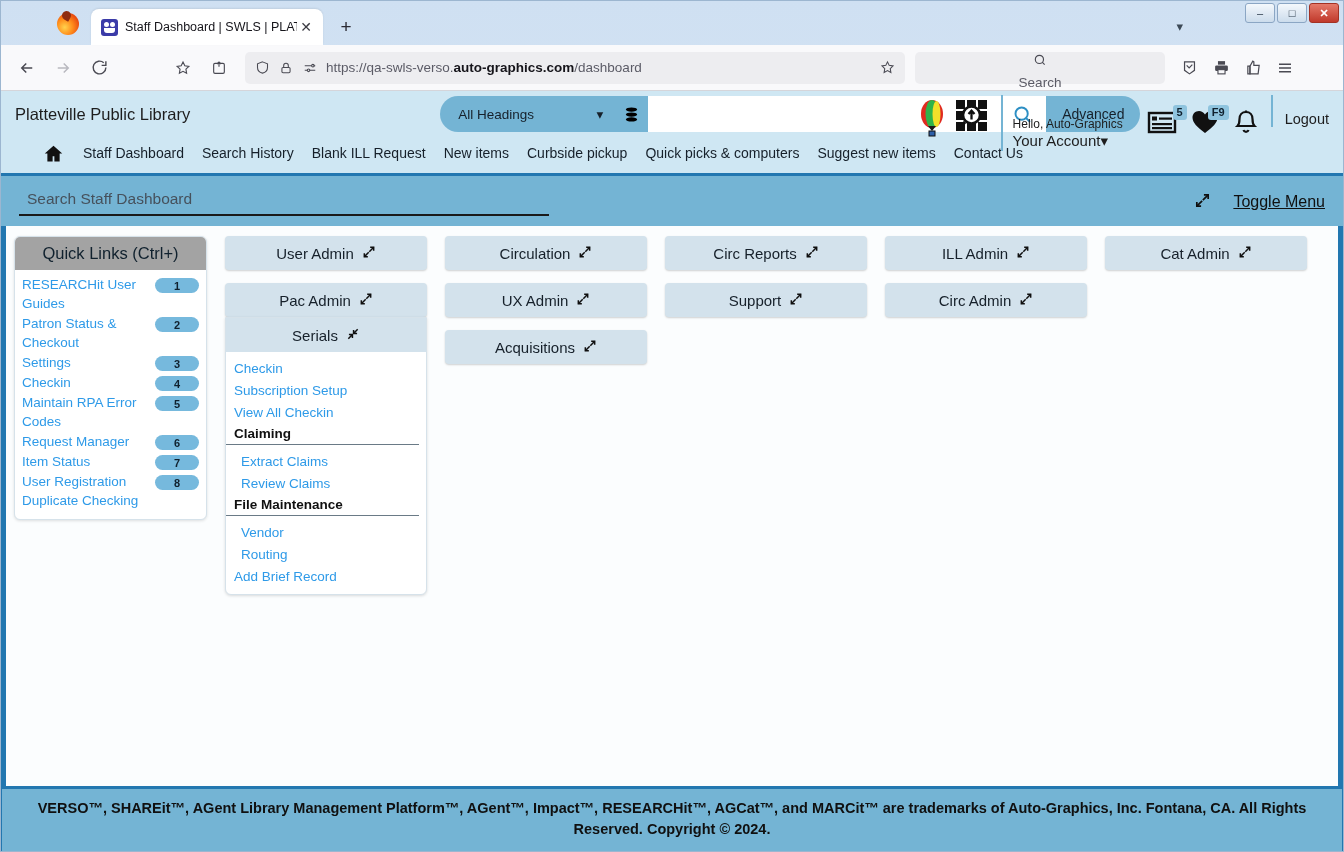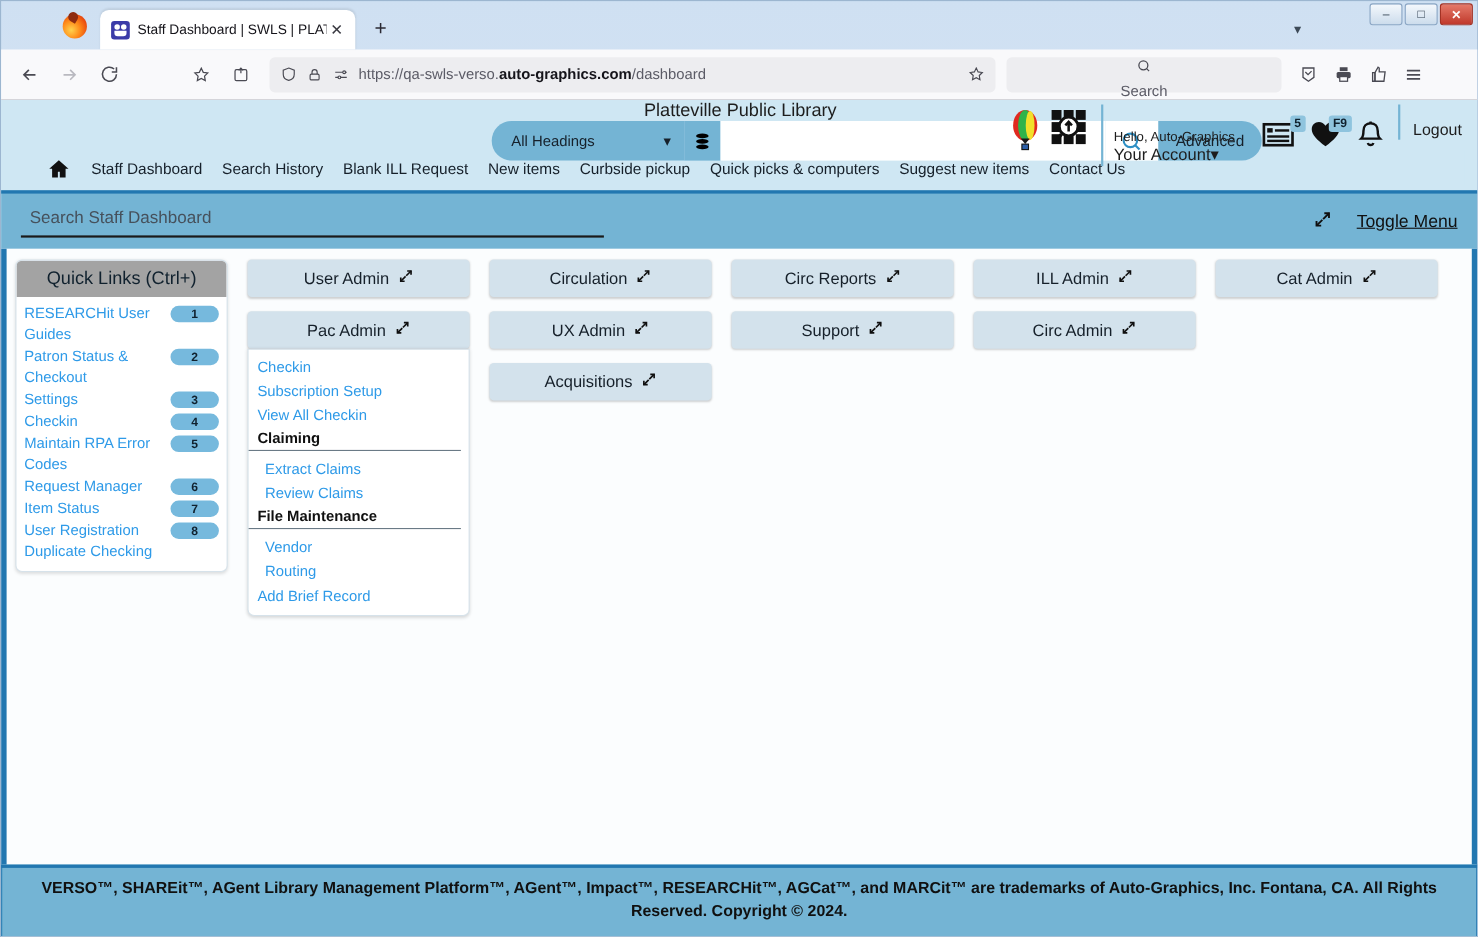--- a/index.html
+++ b/index.html
@@ -128,21 +128,21 @@
   .page {
     flex: 1 1 auto; position: relative;
     background: #cfe7f3;
     overflow: hidden;
     display: flex; flex-direction: column;
   }
   .site-header {
     background: #cfe7f3; padding: 0 12px;
     position: relative; height: 82px;
   }
-  .hdr-row1 { display: flex; align-items: center; height: 46px; flex-direction: column; }
+  .hdr-row1 { display: flex; align-items: center; height: 46px; }
   .lib-name {
     font-size: 16.5px; color: #1d1d1d; white-space: nowrap;
     padding-left: 2px;
   }
   .search-widget {
     display: flex; align-items: center; height: 36px;
     margin-left: 250px;
   }
   .sw-select {
     width: 175px; height: 36px; background: #74b4d4;
@@ -617,20 +617,29 @@
               <svg width="14" height="14" viewBox="0 0 24 24" fill="none" stroke="#101010" stroke-width="2.6">
                   <path d="M14 4h6v6"></path>
                   <path d="M20 4l-7.5 7.5"></path>
                   <path d="M10 20H4v-6"></path>
                   <path d="M4 20l7.5-7.5"></path>
                 </svg>
             </span>
           </button>
 
           <div class="submenu">
+            <div class="sm-hd">
+              <span>Serials</span>
+              <span>
+                <svg width="14" height="14" viewBox="0 0 24 24" fill="none" stroke="#101010" stroke-width="2.6">
+                    <path d="M20 4l-7 7M13 5v6h6"></path>
+                    <path d="M4 20l7-7M11 19v-6H5"></path>
+                  </svg>
+              </span>
+            </div>
             <span class="sm-link">Checkin</span>
             <span class="sm-link">Subscription Setup</span>
             <span class="sm-link">View All Checkin</span>
             <div class="sm-sec">Claiming</div>
             <span class="sm-link indent">Extract Claims</span>
             <span class="sm-link indent">Review Claims</span>
             <div class="sm-sec">File Maintenance</div>
             <span class="sm-link indent">Vendor</span>
             <span class="sm-link indent">Routing</span>
             <span class="sm-link">Add Brief Record</span>

